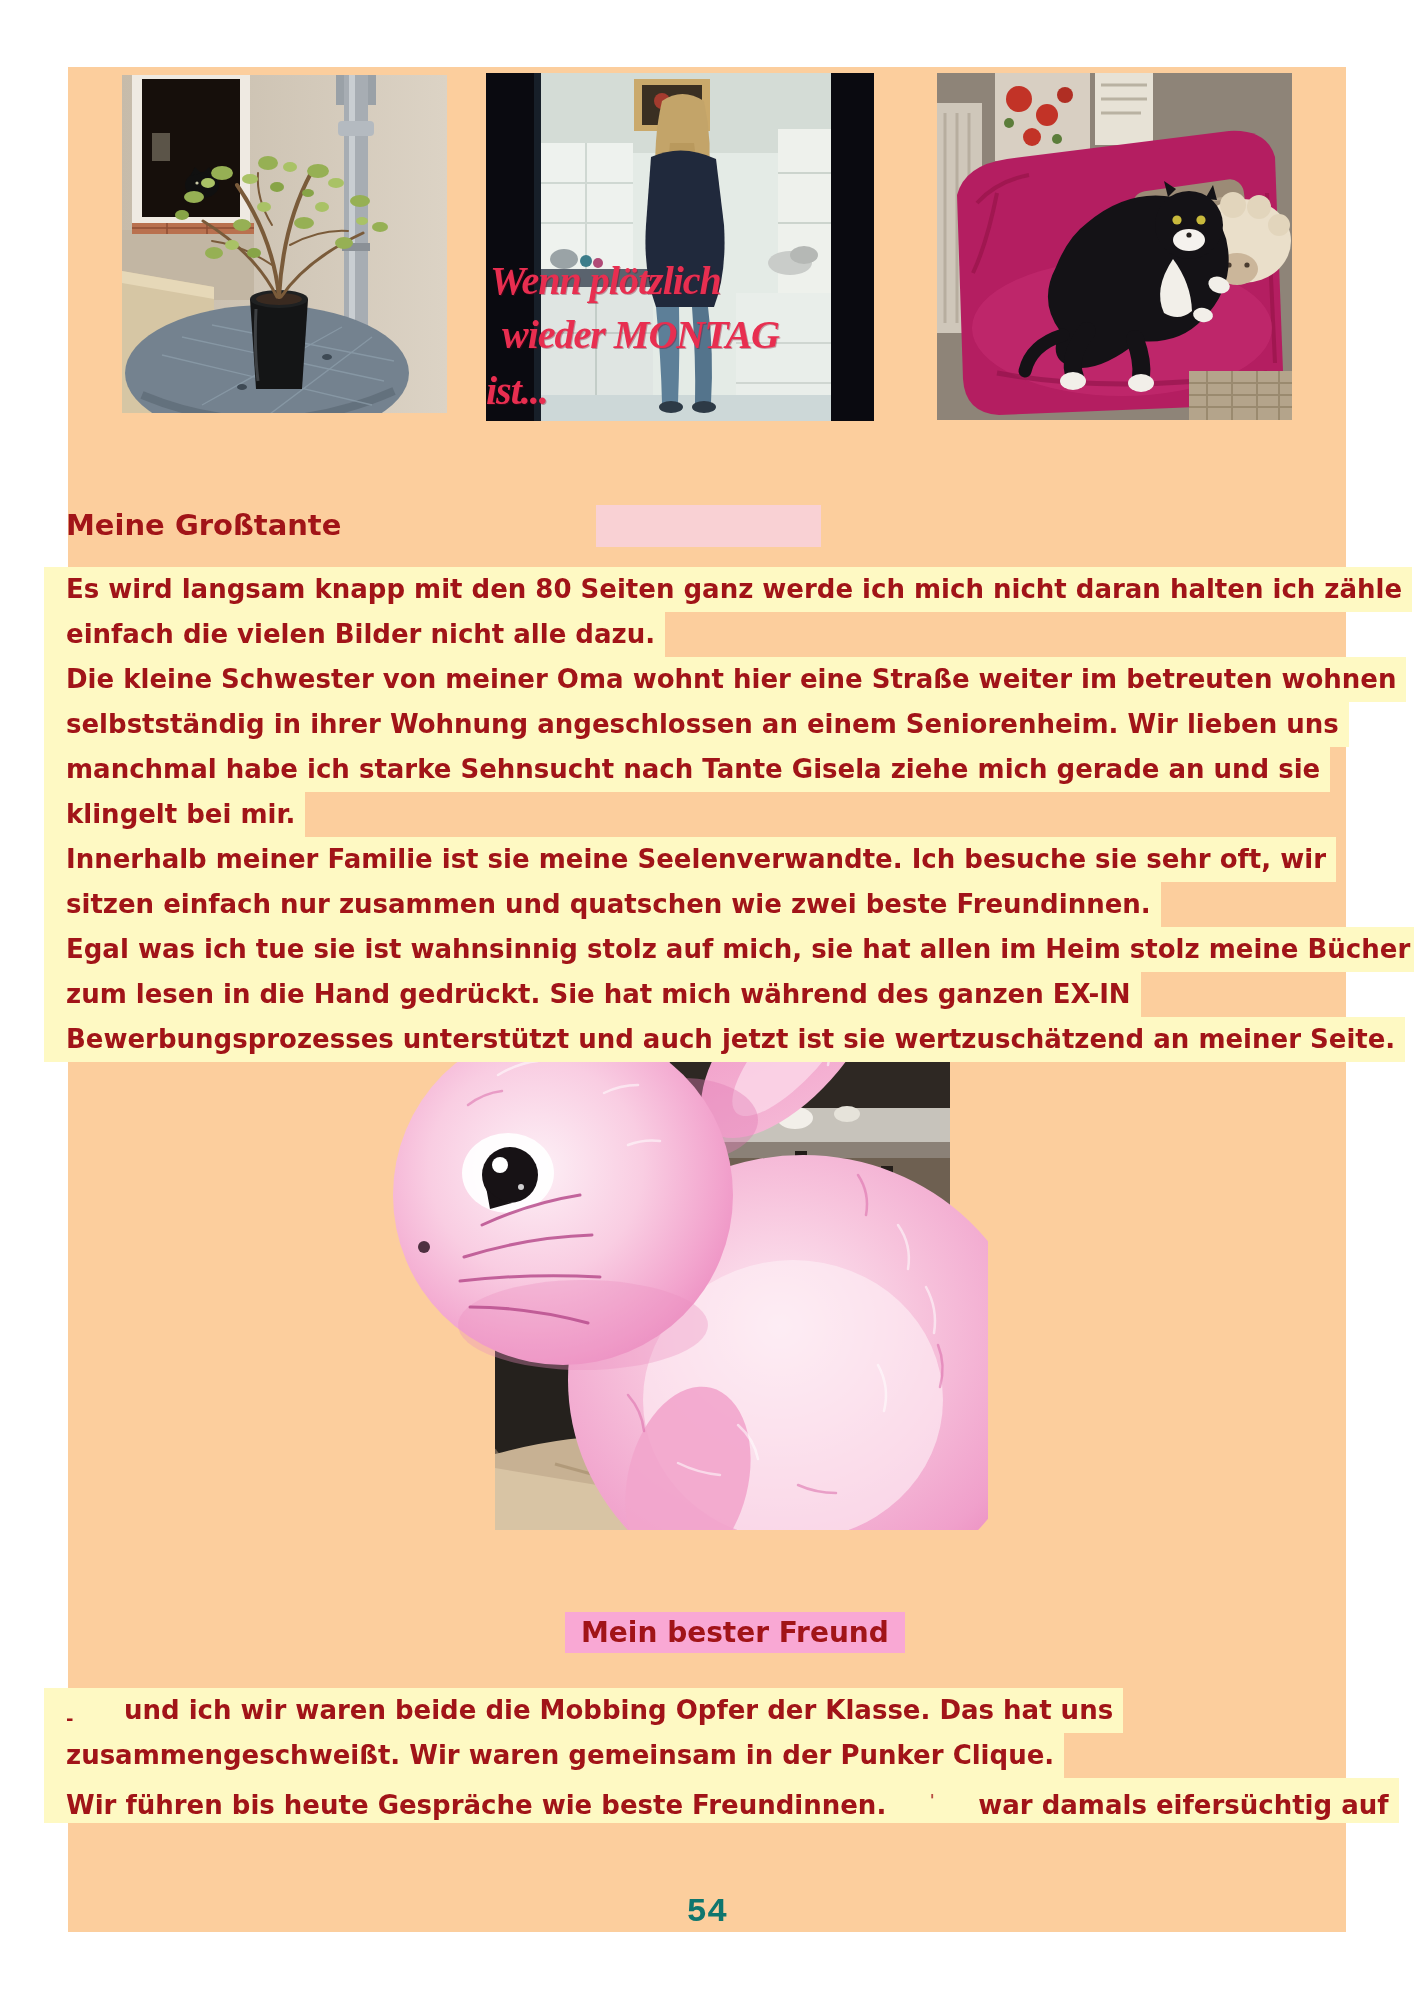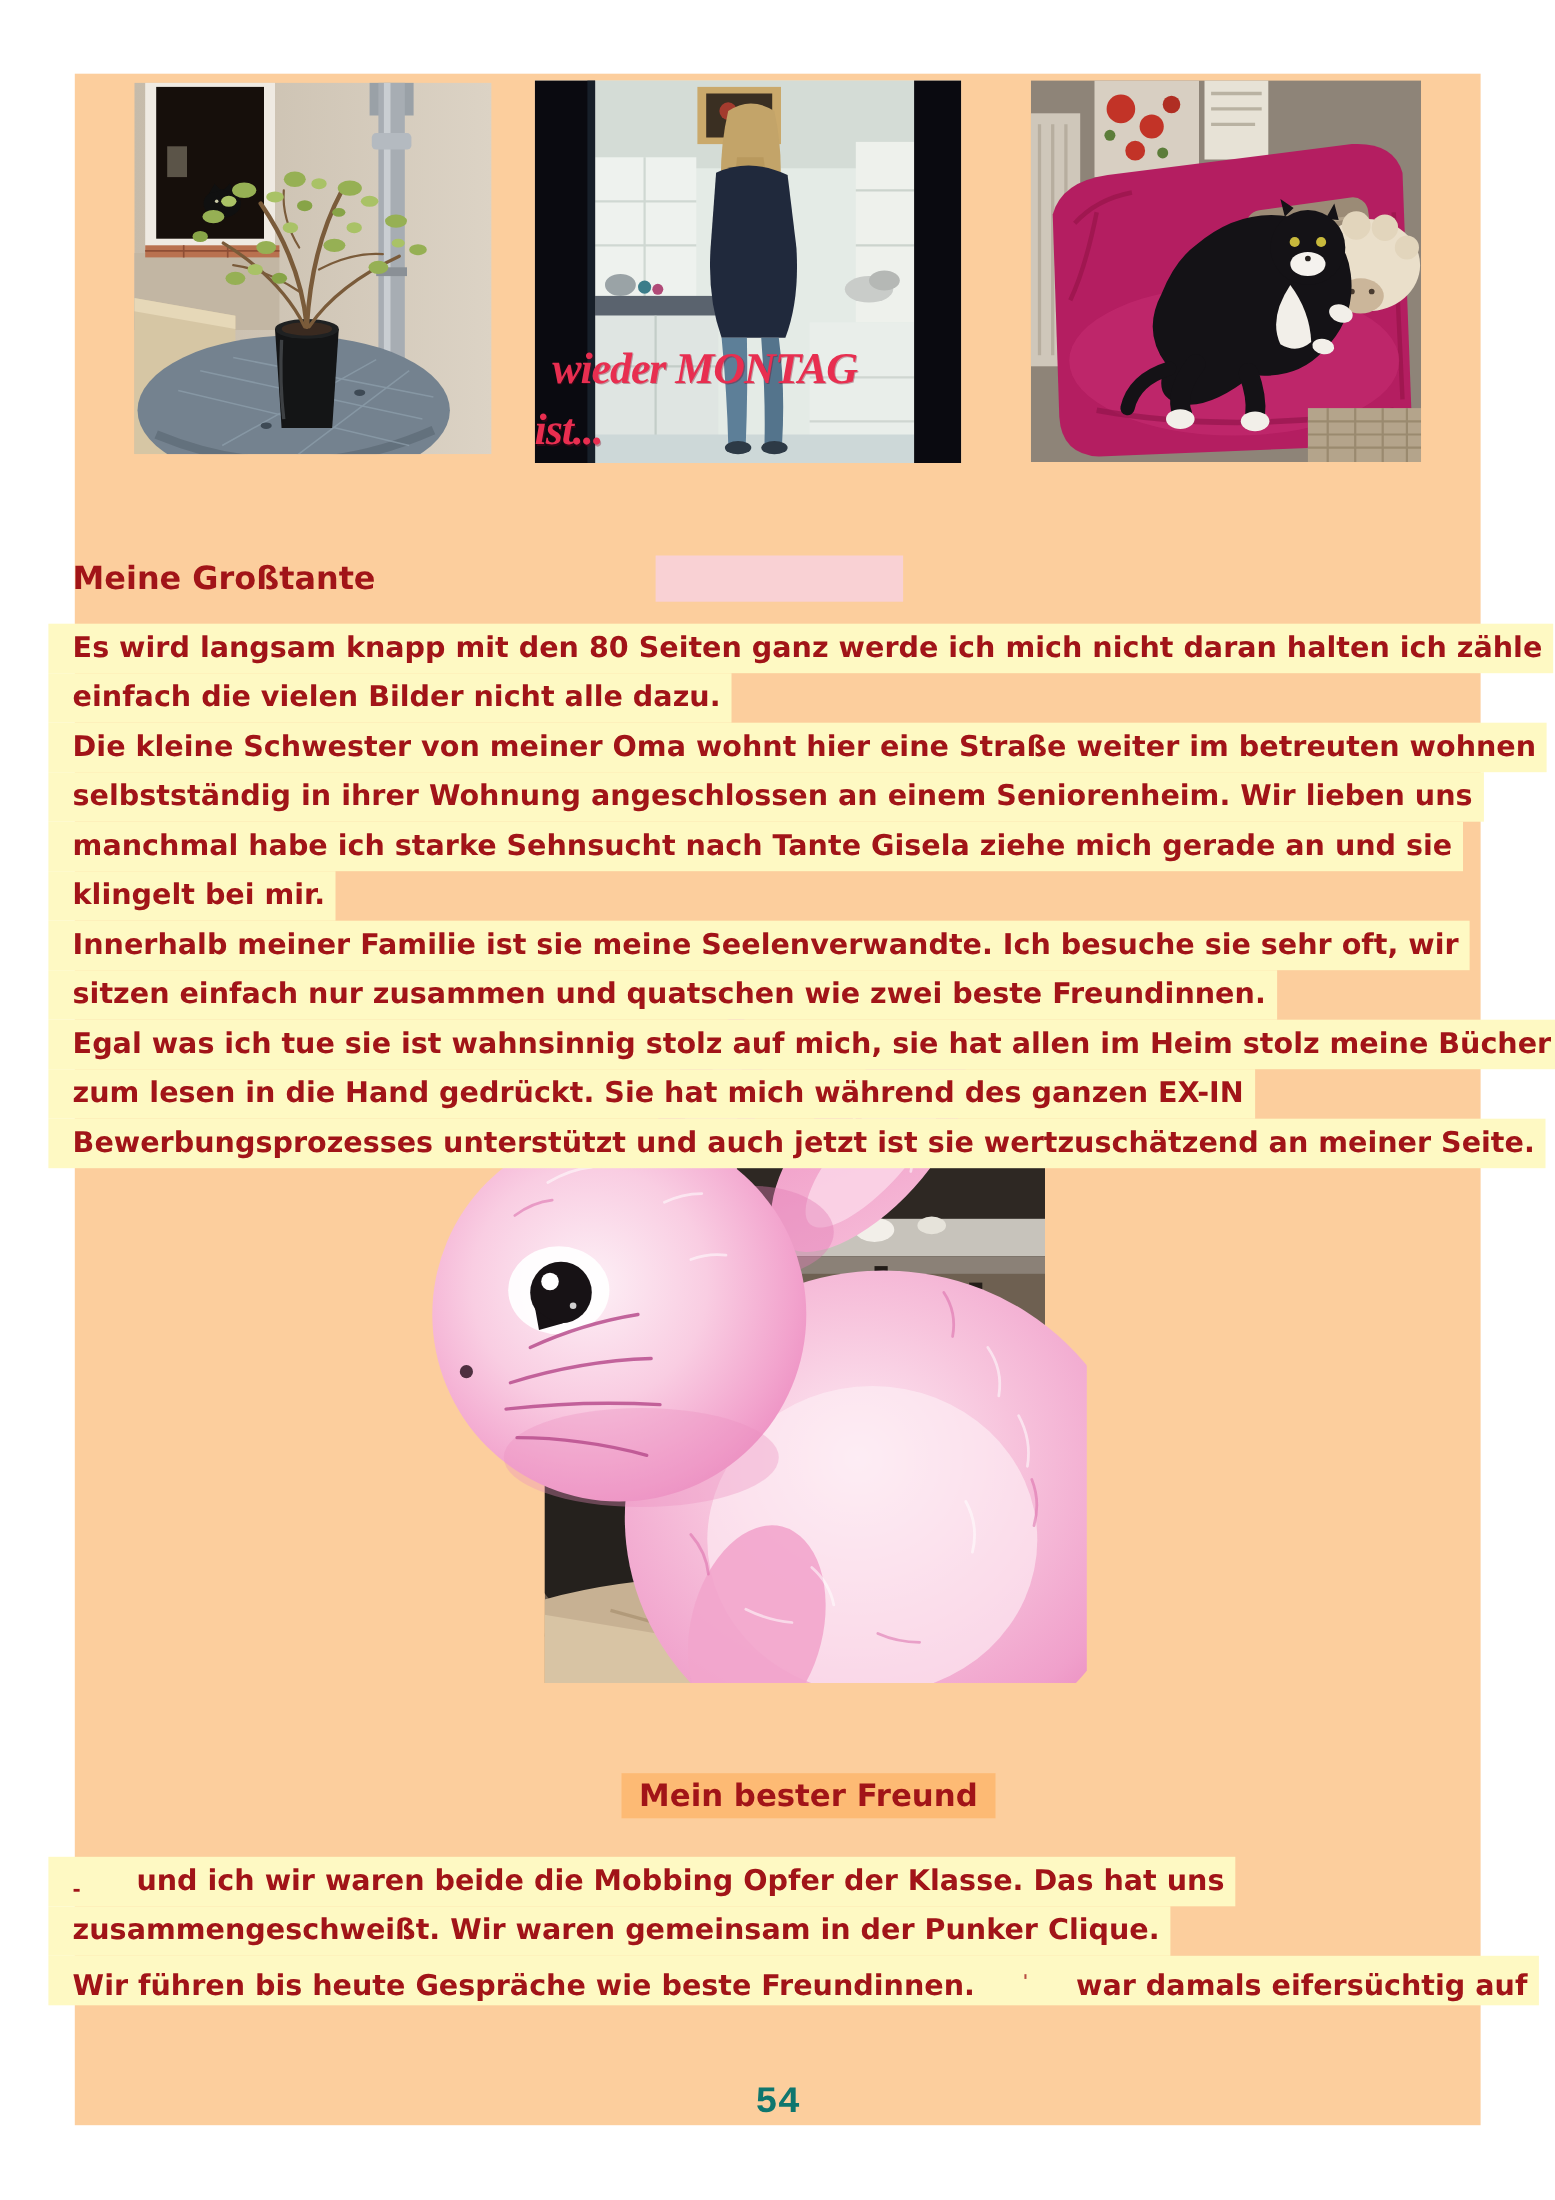--- a/index.html
+++ b/index.html
@@ -56,21 +56,21 @@
     font-size:16px; vertical-align:8px; opacity:.75;
   }
 
   .scene { position:absolute; left:495px; top:1056px; width:455px; height:474px; z-index:1; overflow:hidden; }
   .scene svg { display:block; width:100%; height:100%; }
   .bunny { position:absolute; left:378px; top:925px; width:610px; height:605px; z-index:2; }
   .bunny svg { display:block; width:100%; height:100%; }
 
   .heading2 {
     position:absolute; left:565px; top:1612px; height:41px; z-index:5;
-    background:#fdba74; color:#A11418; font-weight:bold; font-size:28px;
+    background:#f9a8d4; color:#A11418; font-weight:bold; font-size:28px;
     line-height:41px; padding:0 16px; display:inline-block;
   }
 
   .page-number {
     position:absolute; left:647px; top:1893px; width:120px; text-align:center;
     font-family:Liberation Mono, monospace; font-weight:bold;
     font-size:34px; color:#0f766e; z-index:5;
   }
 </style>
 </head>
@@ -195,20 +195,21 @@
       <path d="M165 84 Q196 70 230 86 L238 152 Q241 200 228 234 L170 234 Q157 198 160 152 Z" fill="#20293c"></path>
       <path d="M170 234 q5 52 6 96 l16 0 q2 -50 1 -96 z" fill="#5d7f98"></path>
       <path d="M206 234 q4 52 3 96 l16 0 q3 -50 -3 -96 z" fill="#54748c"></path>
       <ellipse cx="185" cy="334" rx="12" ry="6" fill="#2d3a46"></ellipse>
       <ellipse cx="218" cy="334" rx="12" ry="6" fill="#2d3a46"></ellipse>
 
       <rect x="0" y="0" width="55" height="348" fill="#0a0a10"></rect>
       <rect x="345" y="0" width="43" height="348" fill="#0a0a10"></rect>
       <rect x="48" y="0" width="7" height="348" fill="#1a2430" opacity="0.8"></rect>
     </svg>
+    <div class="meme-text meme-l1">Wenn plötzlich</div>
     <div class="meme-text meme-l2">wieder MONTAG</div>
     <div class="meme-text meme-l3">ist...</div>
   </figure>
 
   <figure class="photo photo3">
     <svg viewBox="0 0 355 347" preserveAspectRatio="none">
       <rect width="355" height="347" fill="#8e8478"></rect>
       <rect x="0" y="30" width="45" height="230" fill="#cfc7ba"></rect>
       <path d="M8 40 v210 M20 40 v210 M32 40 v210" stroke="#b7ae9f" stroke-width="3" fill="none"></path>
 

